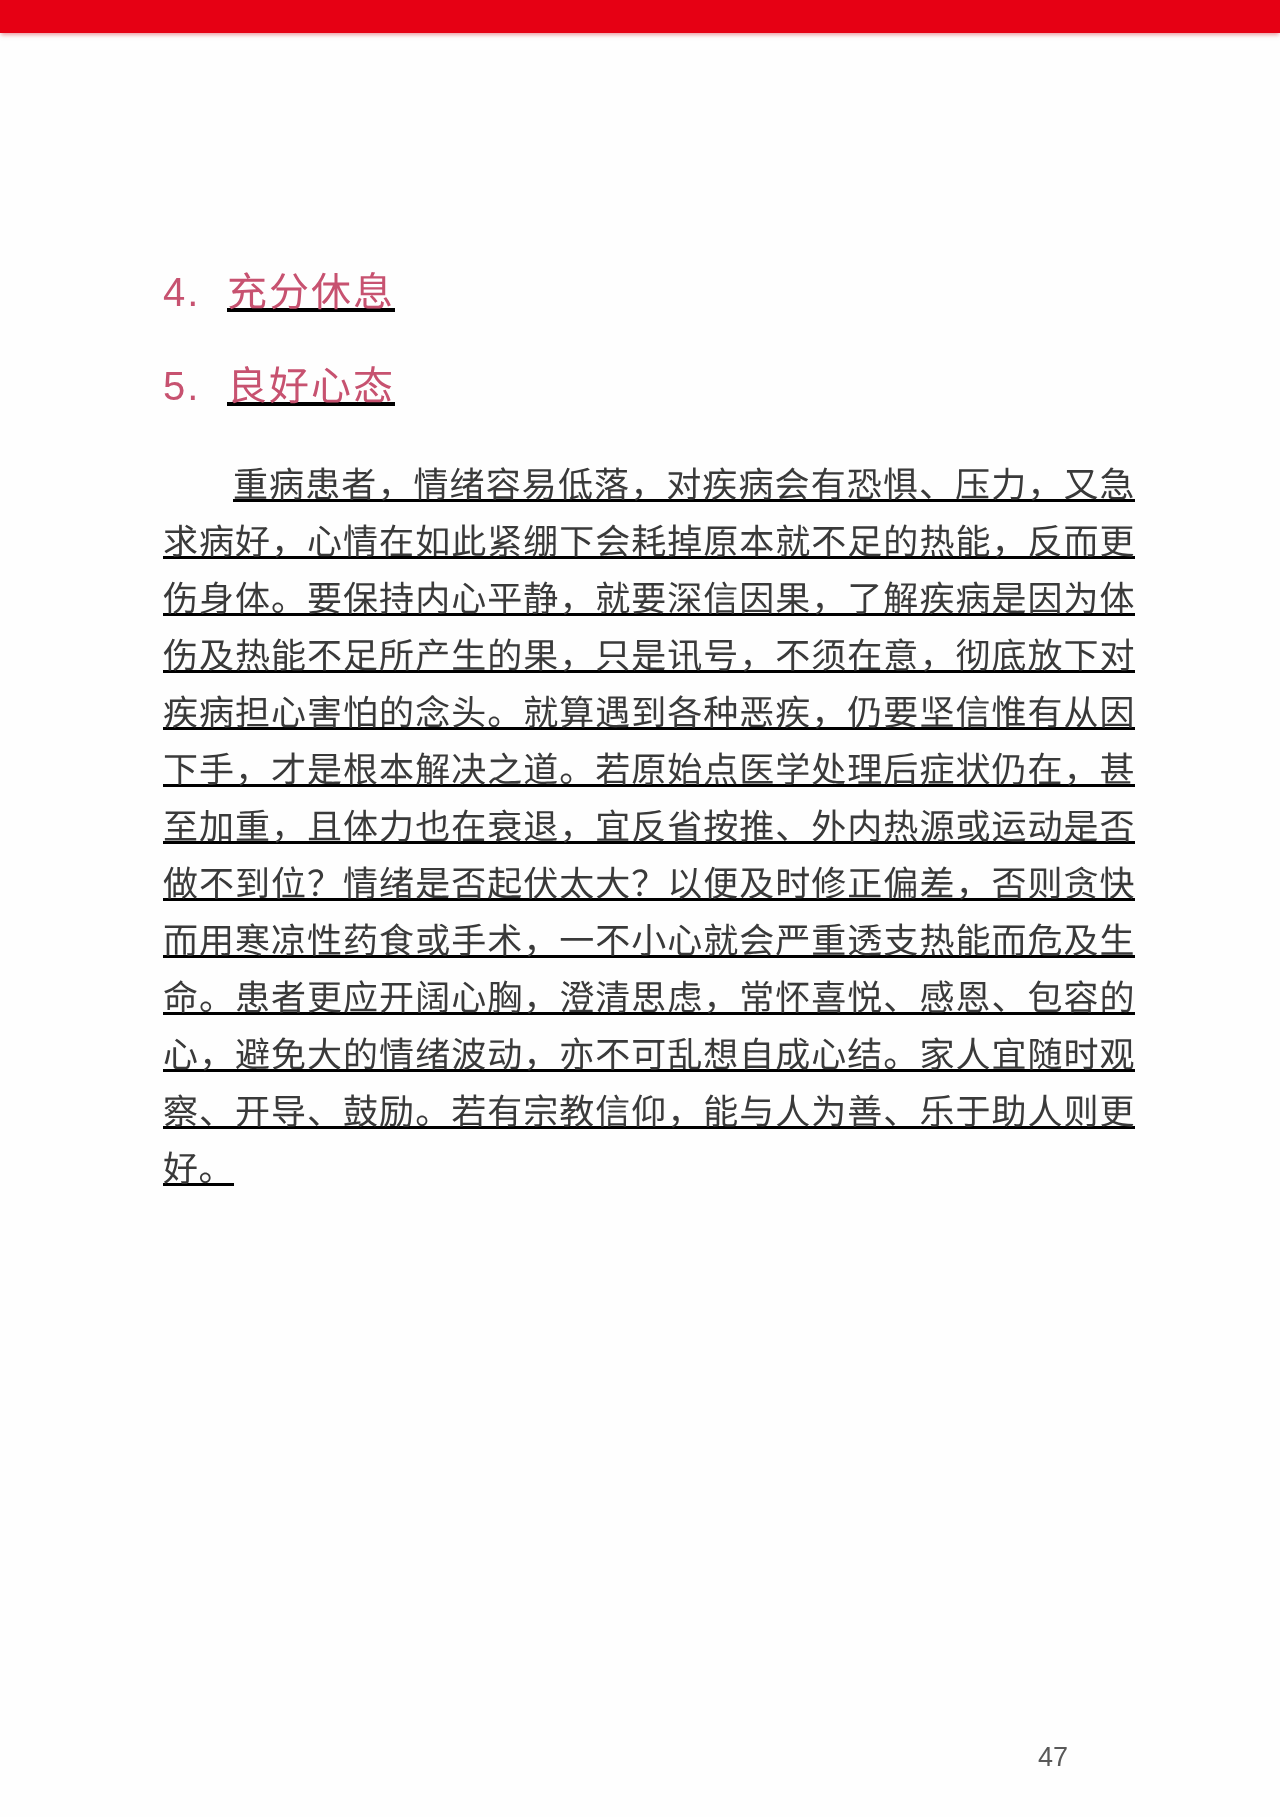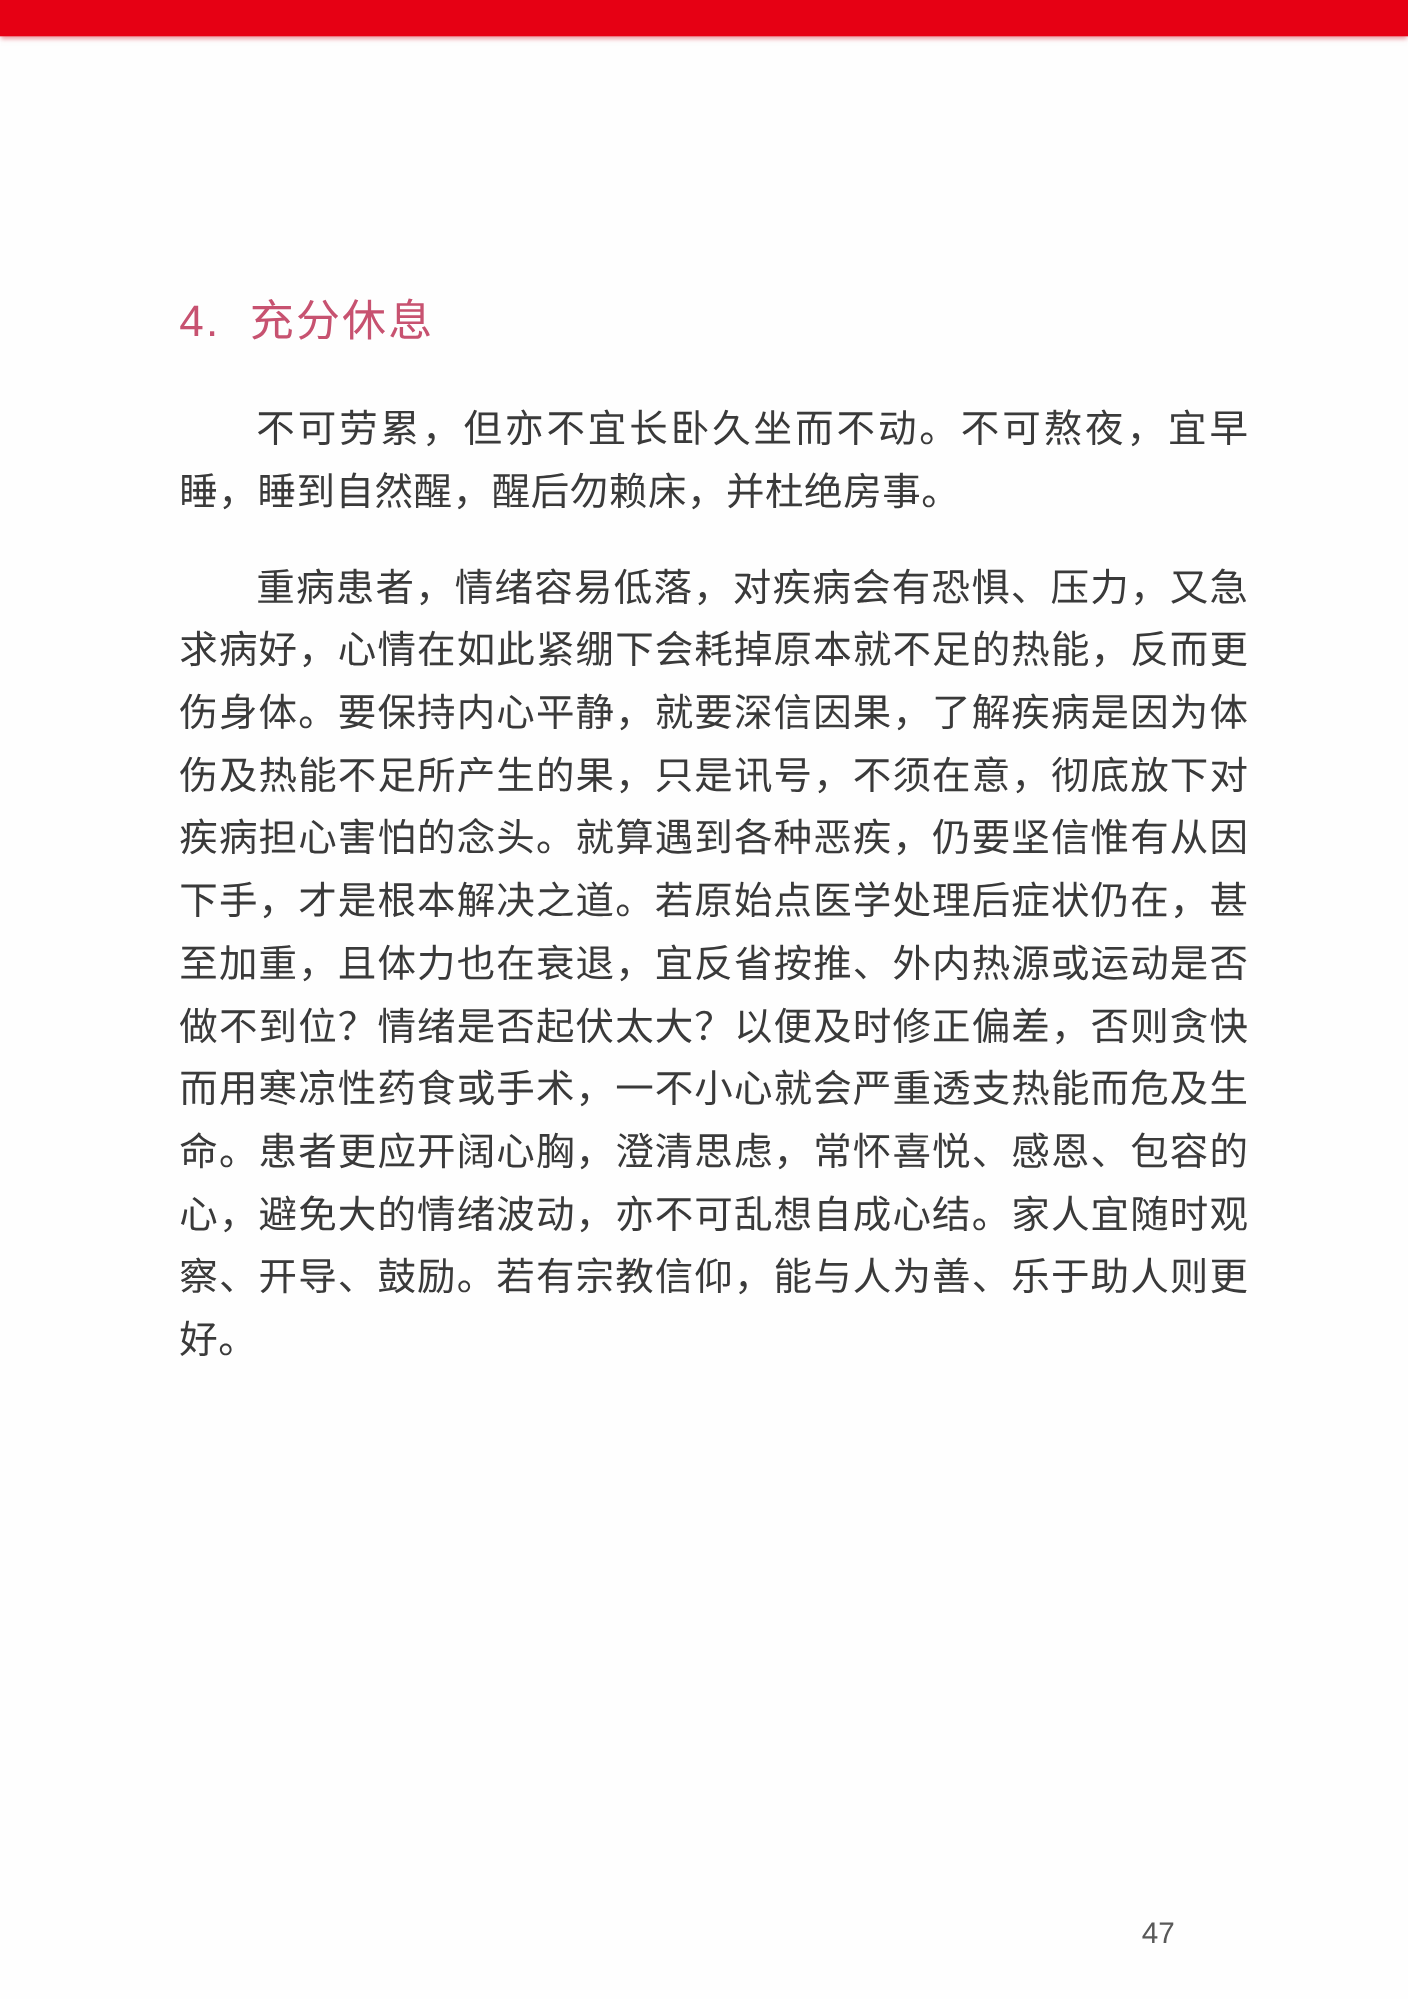--- a/index.html
+++ b/index.html
@@ -13,20 +13,21 @@
   body{
     font-family:"Liberation Sans","DejaVu Sans",sans-serif;
     width:1280px;
   }
   .page{
     position:relative;
     width:1280px;
     height:1817px;
     background:#fefefe;
     overflow:hidden;
+    text-decoration:underline;
   }
   .topbar{
     width:100%;
     height:33px;
     background:var(--accent);
     box-shadow:0 3px 4px -1px rgba(221,80,92,.55);
   }
   .content{
     padding:235px 145px 0 163px;
     color:var(--body_text);
@@ -70,22 +71,24 @@
 <div class="page">
 
   <div class="topbar"></div>
 
   <main class="content">
 
     <h2 class="heading">
       <span class="h-num">4.</span><span class="h-title">充分休息</span>
     </h2>
 
-    <p class="para">不可劳累，但亦不宜长卧久坐而不动。不可熬夜，宜早睡，睡到自然醒，醒后勿赖床，并杜绝房事。</p>
 
+    <h2 class="heading">
+      <span class="h-num">5.</span><span class="h-title">良好心态</span>
+    </h2>
 
     <p class="para">重病患者，情绪容易低落，对疾病会有恐惧、压力，又急求病好，心情在如此紧绷下会耗掉原本就不足的热能，反而更伤身体。要保持内心平静，就要深信因果，了解疾病是因为体伤及热能不足所产生的果，只是讯号，不须在意，彻底放下对疾病担心害怕的念头。就算遇到各种恶疾，仍要坚信惟有从因下手，才是根本解决之道。若原始点医学处理后症状仍在，甚至加重，且体力也在衰退，宜反省按推、外内热源或运动是否做不到位？情绪是否起伏太大？以便及时修正偏差，否则贪快而用寒凉性药食或手术，一不小心就会严重透支热能而危及生命。患者更应开阔心胸，澄清思虑，常怀喜悦、感恩、包容的心，避免大的情绪波动，亦不可乱想自成心结。家人宜随时观察、开导、鼓励。若有宗教信仰，能与人为善、乐于助人则更好。</p>
 
 
   </main>
 
   <div class="page-number">47</div>
 
 </div>
 

